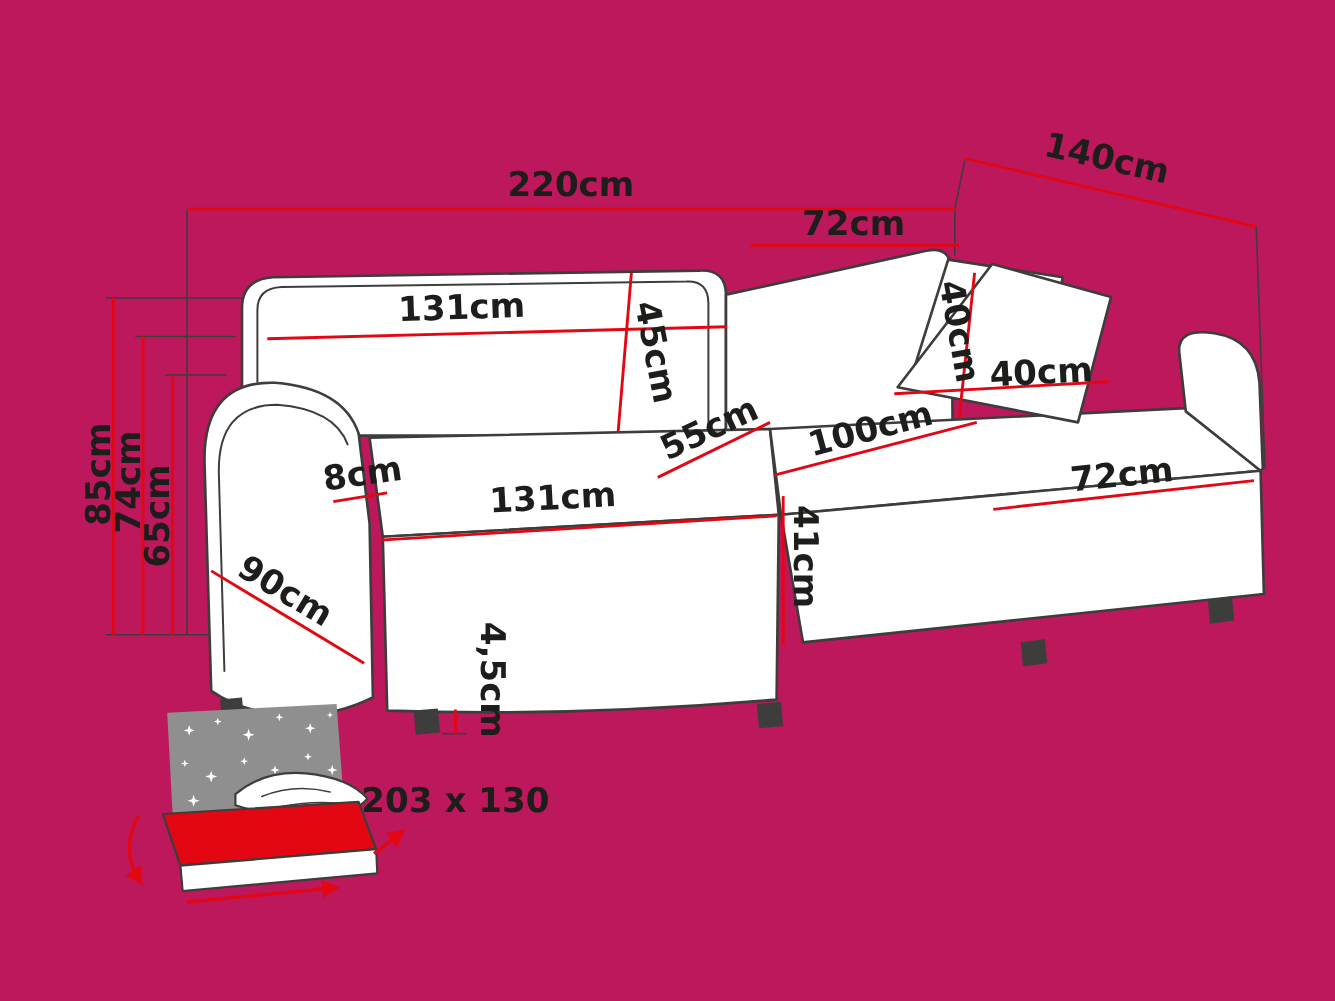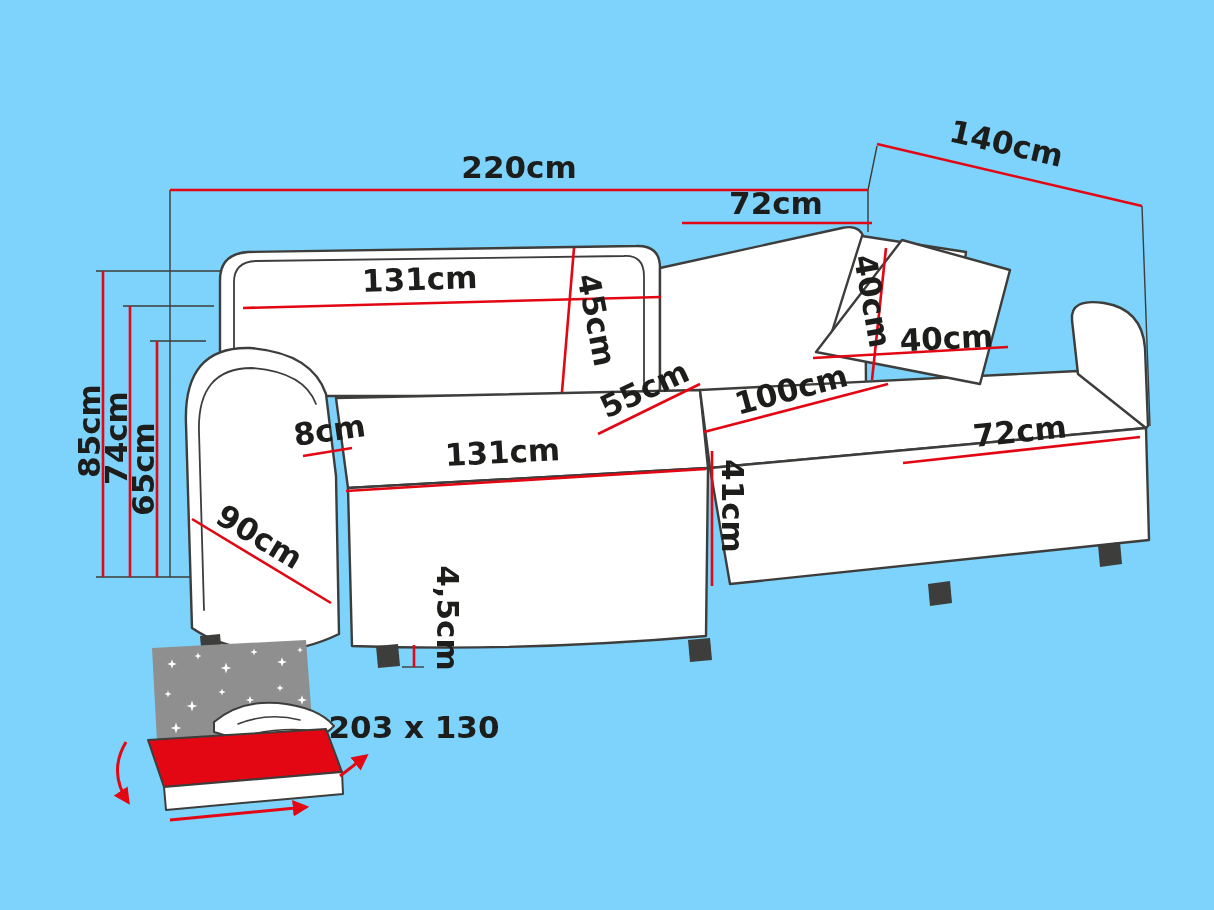--- a/index.html
+++ b/index.html
@@ -1,20 +1,20 @@
 <!DOCTYPE html>
 <html style="--dimension-line: #e30613; --outline: #3d3d3b; --headboard: #8f8f8f; --mattress: #e30613; --label-text: #1d1d1b;"><head>
 <meta charset="utf-8">
 <style>
   html, body { margin: 0; padding: 0; background: #ffffff; }
   .stage {
     position: relative;
     width: 1214px;
     height: 910px;
-    background: #7dd3fc;
+    background: #be185d;
     overflow: hidden;
     font-family: "DejaVu Sans", "Liberation Sans", sans-serif;
   }
   svg { display: block; }
 
   
   .dim   { stroke: var(--dimension-line, #e30613); stroke-width: 2.6; fill: none; }
   .arrow { stroke: var(--dimension-line, #e30613); stroke-width: 3; fill: none; }
   .arrowhead { fill: var(--dimension-line, #e30613); }
 

